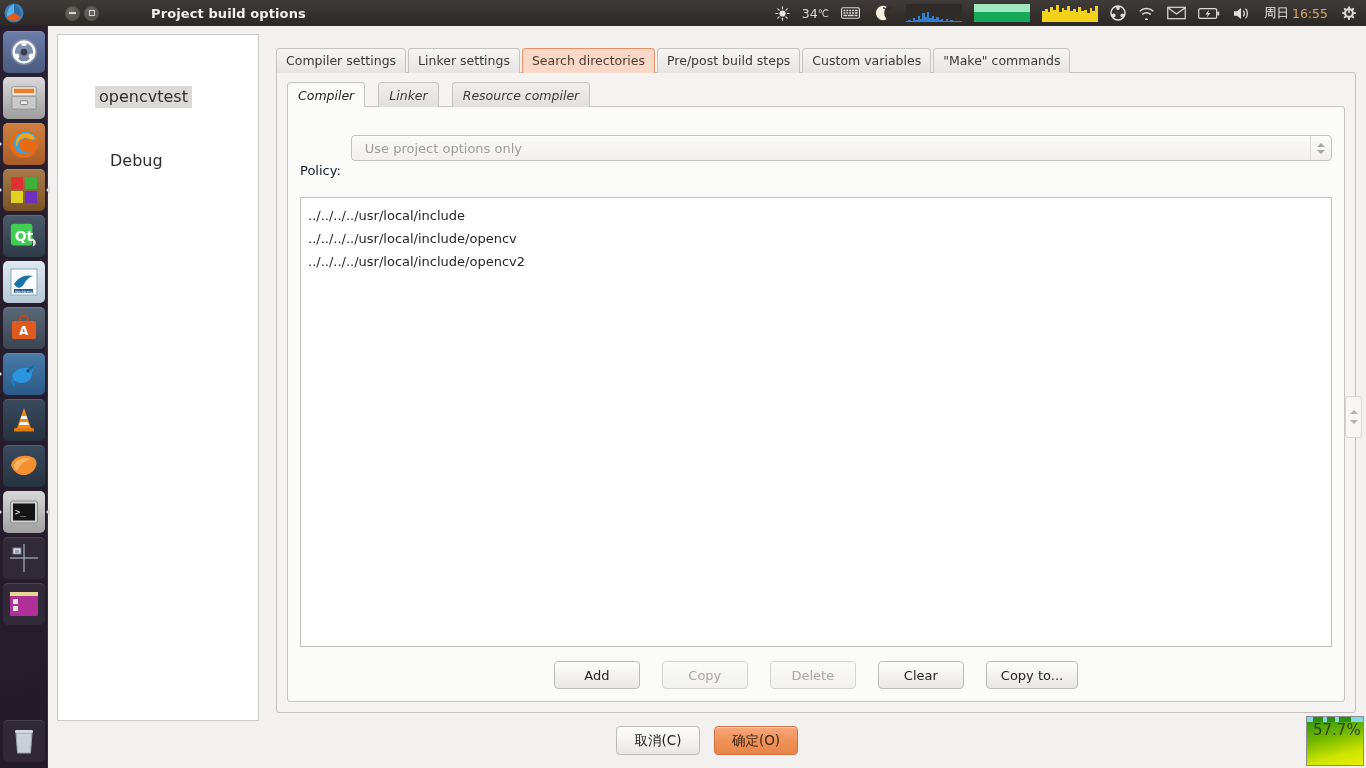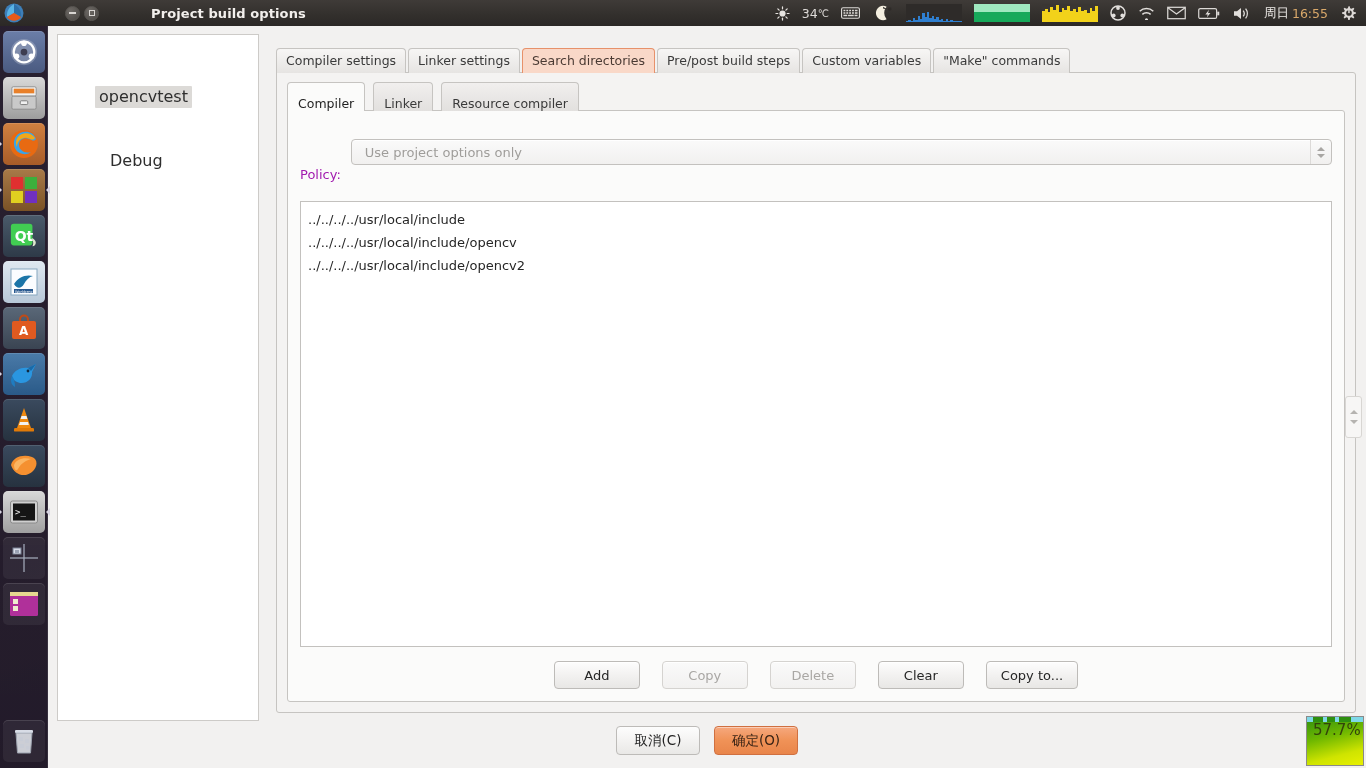--- a/index.html
+++ b/index.html
@@ -156,40 +156,40 @@
     border-radius: 0 3px 3px 3px;
     margin-top: -1px;
     padding: 9px 10px 10px 10px;
     display: flex; flex-direction: column;
   }
 
   
   .inner-tabbar { display:flex; align-items:flex-end; position:relative; z-index:3; }
   .tab-inner {
     font-size: 12.5px; color:#3a3a3a;
-    padding: 14px 10px; height: 25px; line-height:14px;
+    padding: 6px 10px; height: 25px; line-height:14px;
     border: 1px solid #c6c4c1; border-bottom: none;
     border-radius: 4px 4px 0 0;
     background: linear-gradient(180deg,#f1efee,#e2e0de);
-    margin-right: 8px; white-space: nowrap;
+    margin-right: 13px; white-space: nowrap; font-style: italic;
   }
   .tab-inner.active {
     background: #fbfbfa;
     color: #1f1f1f;
     border-color: #c6c4c1;
   }
   .inner-panel {
     flex: 1 1 auto; min-height: 0;
     border: 1px solid #c6c4c1; background: #fbfbfa;
     border-radius: 0 3px 3px 3px; margin-top:-1px;
     padding: 11px 12px 12px 12px;
     display:flex; flex-direction:column;
   }
   .policy-row { display: flex; align-items: center; gap: 10px; }
-  .policy-label { font-size: 13px; color: #a21caf; margin-top: 45px; }
+  .policy-label { font-size: 13px; color: #0f172a; margin-top: 45px; }
   .policy-combo { flex: 1 1 auto; }
 
   .listbox {
     flex: 1 1 auto; min-height: 0; margin-top: 19px;
     background: #ffffff; border: 1px solid #c3c1be;
     padding: 6px 0 0 0; overflow: hidden;
   }
   .list-item { font-size: 13px; color: #262626; line-height: 23px; padding-left: 7px; white-space: nowrap;}
 
   .btnrow { display: flex; justify-content: center; gap: 22px; margin-top: 14px; }

